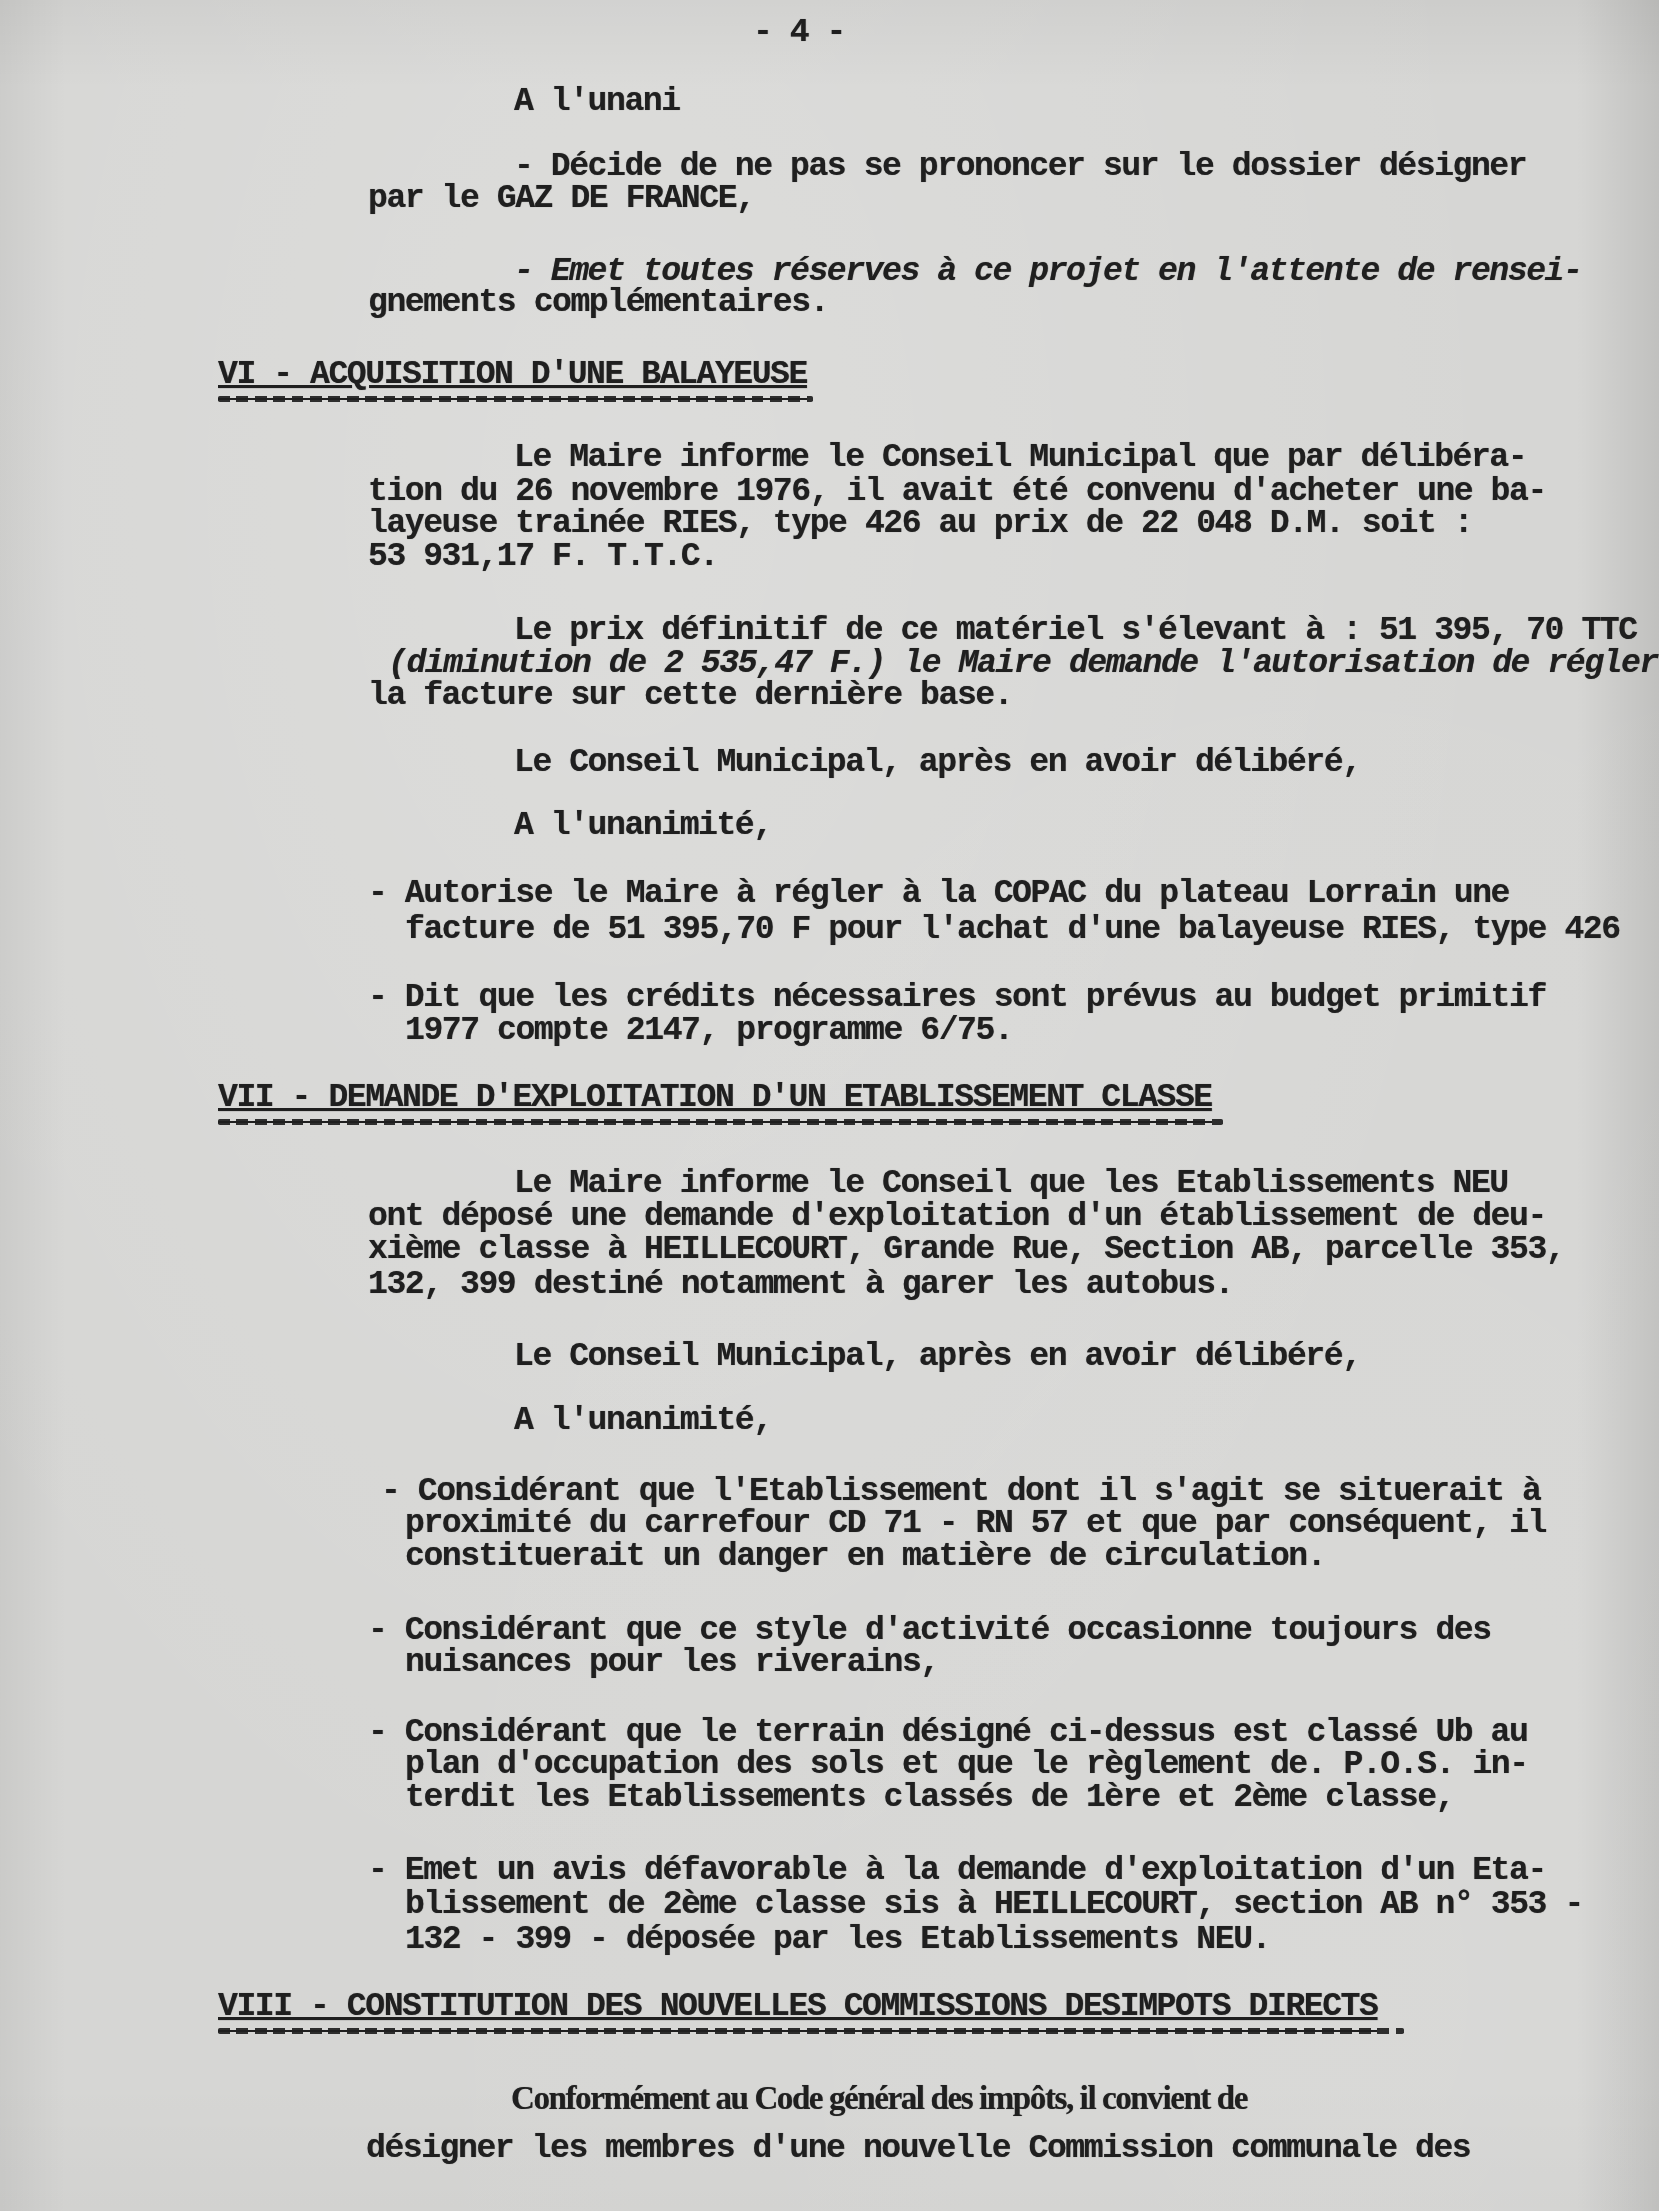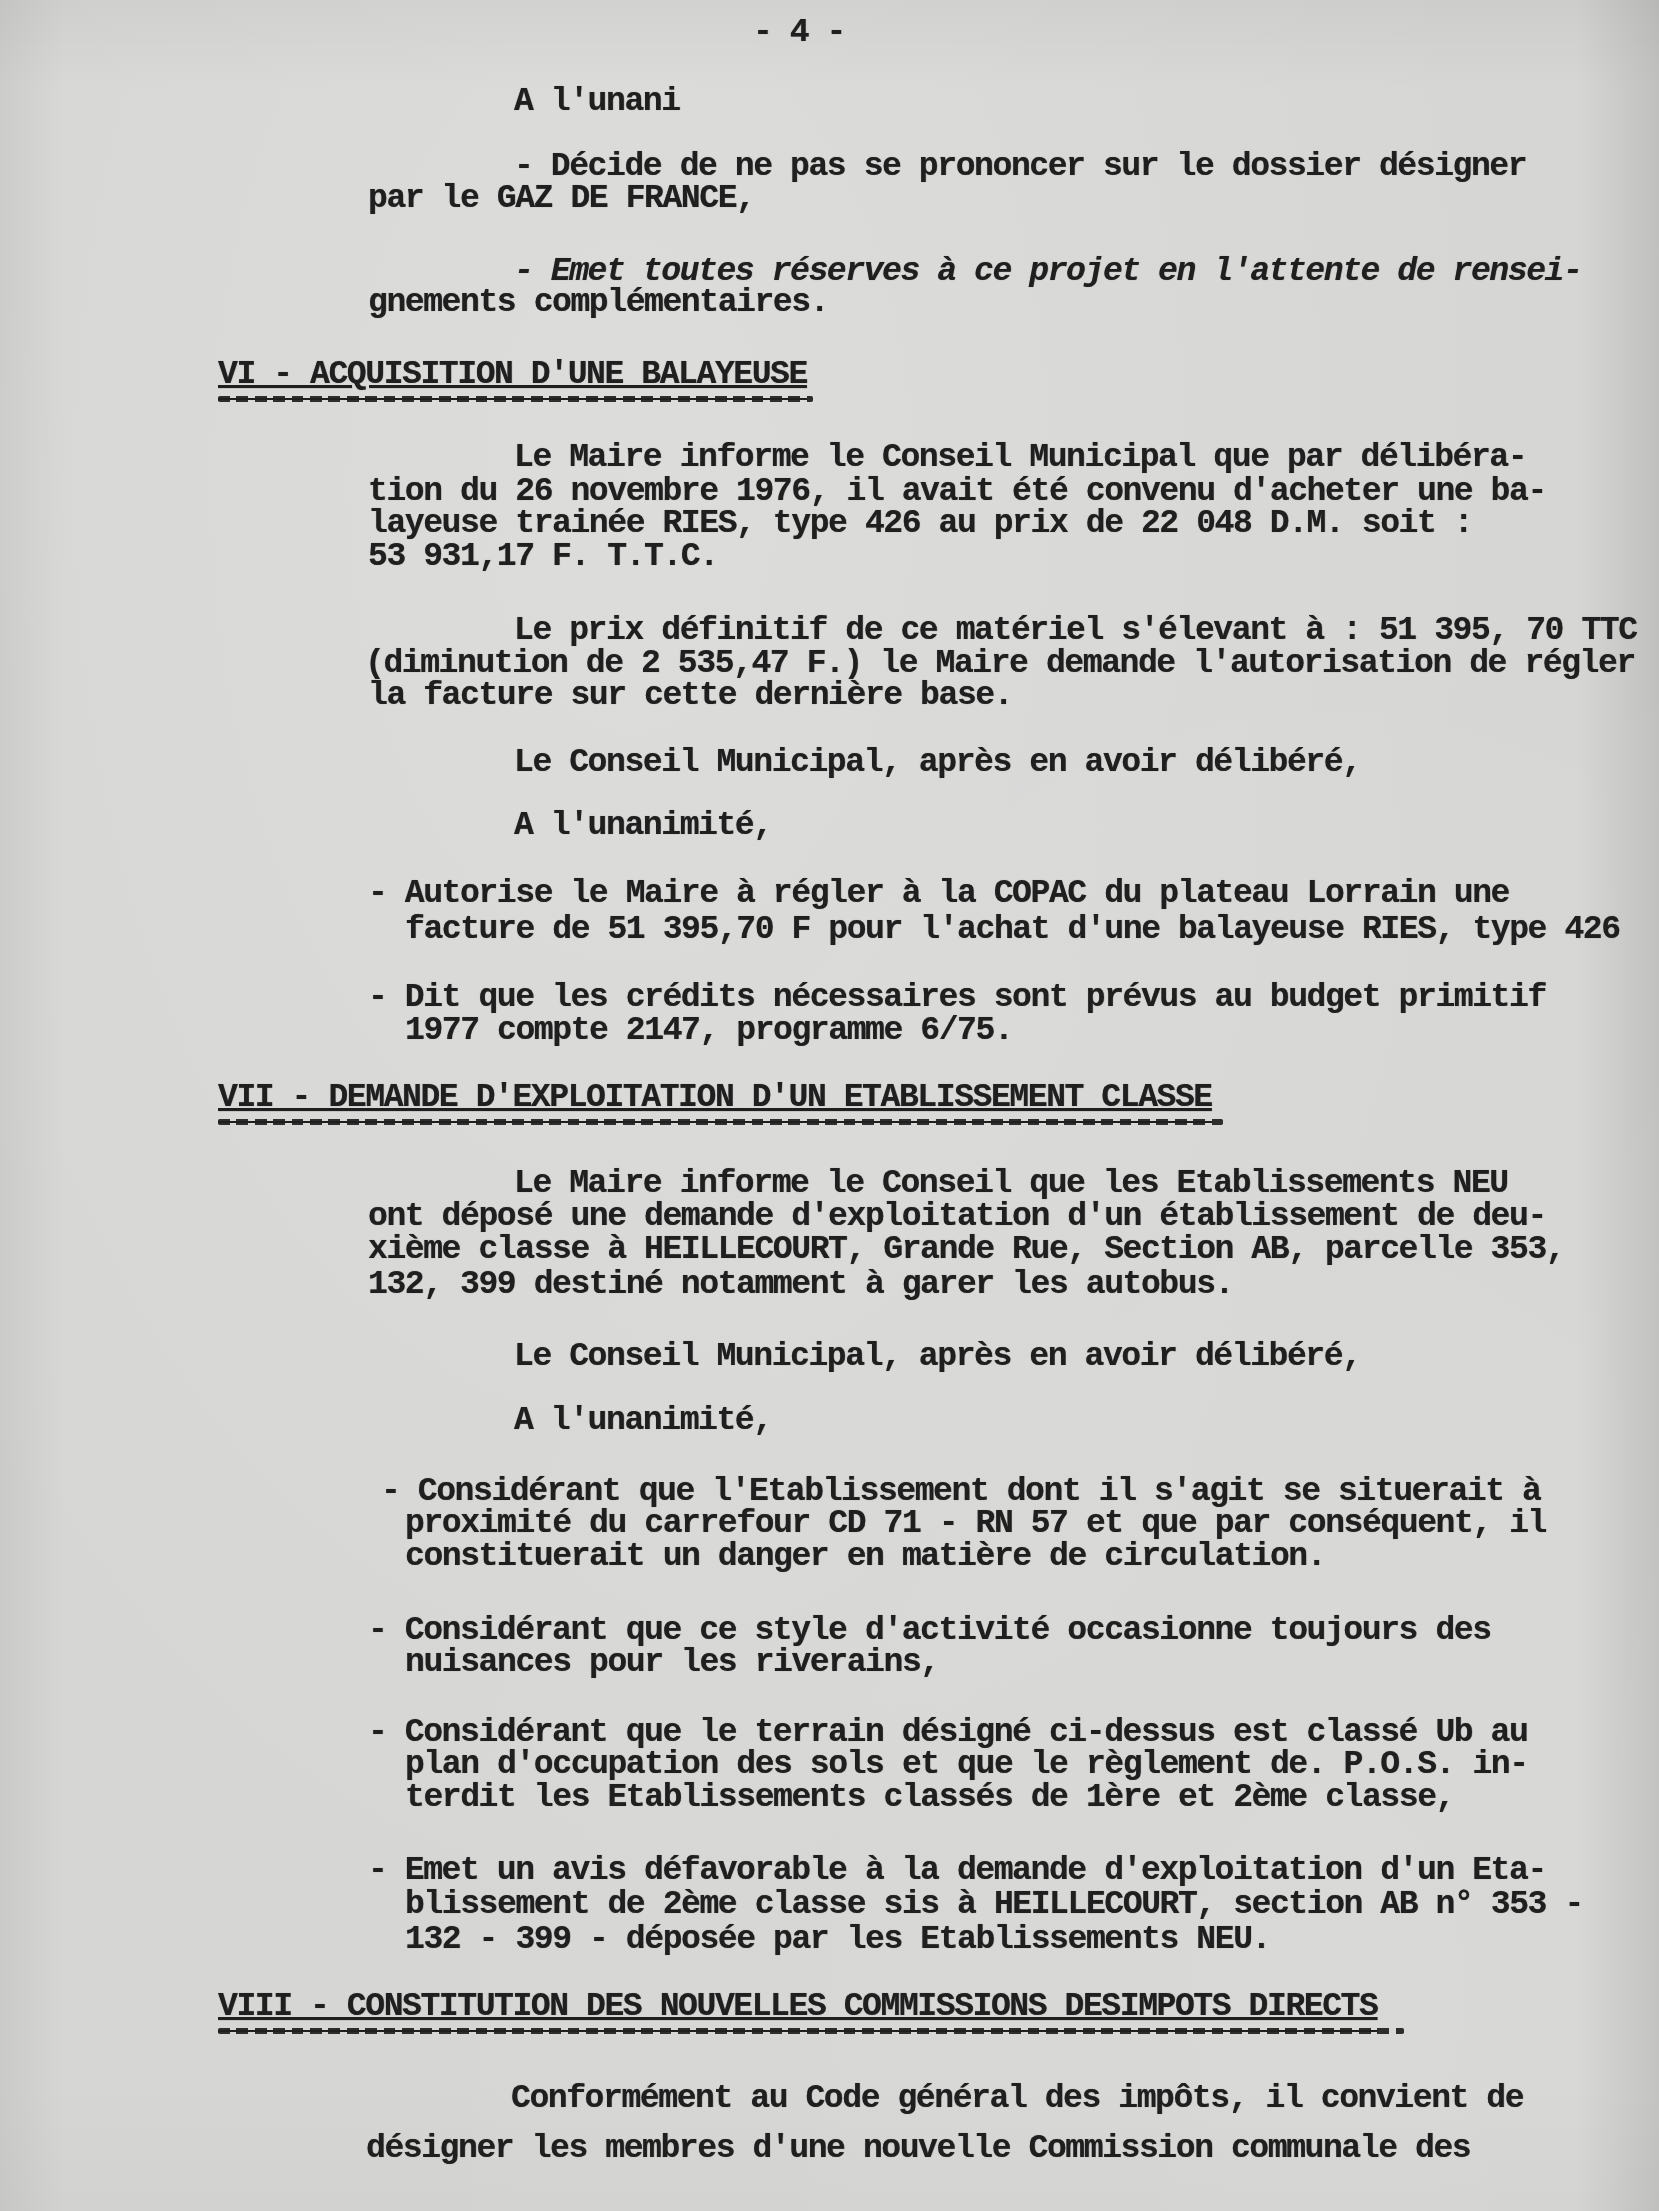--- a/index.html
+++ b/index.html
@@ -52,21 +52,21 @@
 <div class="line" style="top:286px;  left:368px;">gnements complémentaires.</div>
 
 <div class="line heading" style="top:358px; left:218px;"><span class="ht">VI - ACQUISITION D'UNE BALAYEUSE</span></div>
 <div class="dashrow" style="top:396px; left:218px; width:595px;"></div>
 
 <div class="line" style="top:441px;  left:514px;">Le Maire informe le Conseil Municipal que par délibéra-</div>
 <div class="line" style="top:475px;  left:368px;">tion du 26 novembre 1976, il avait été convenu d'acheter une ba-</div>
 <div class="line" style="top:507px;  left:368px;">layeuse trainée RIES, type 426 au prix de 22 048 D.M. soit :</div>
 <div class="line" style="top:540px;  left:368px;">53 931,17 F. T.T.C.</div>
 <div class="line" style="top:614px;  left:514px;">Le prix définitif de ce matériel s'élevant à : 51 395, 70 TTC</div>
-<div class="line" style="top:647px;  left:365px;">(diminution de 2 535,47 F.) le Maire demande l'autorisation de régler</div>
+<div class="line" style="top:647px;  left:388px;font-style:italic;">(diminution de 2 535,47 F.) le Maire demande l'autorisation de régler</div>
 <div class="line" style="top:679px;  left:368px;">la facture sur cette dernière base.</div>
 <div class="line" style="top:746px;  left:514px;">Le Conseil Municipal, après en avoir délibéré,</div>
 <div class="line" style="top:809px;  left:514px;">A l'unanimité,</div>
 <div class="line" style="top:877px;  left:368px;">- Autorise le Maire à régler à la COPAC du plateau Lorrain une</div>
 <div class="line" style="top:913px; left:405px;">facture de 51 395,70 F pour l'achat d'une balayeuse RIES, type 426</div>
 <div class="line" style="top:981px; left:368px;">- Dit que les crédits nécessaires sont prévus au budget primitif</div>
 <div class="line" style="top:1014px; left:405px;">1977 compte 2147, programme 6/75.</div>
 
 <div class="line heading" style="top:1081px; left:218px;"><span class="ht">VII - DEMANDE D'EXPLOITATION D'UN ETABLISSEMENT CLASSE</span></div>
 <div class="dashrow" style="top:1119px; left:218px; width:1005px;"></div>
@@ -85,15 +85,15 @@
 <div class="line" style="top:1716px; left:368px;">- Considérant que le terrain désigné ci-dessus est classé Ub au</div>
 <div class="line" style="top:1748px; left:405px;">plan d'occupation des sols et que le règlement de. P.O.S. in-</div>
 <div class="line" style="top:1781px; left:405px;">terdit les Etablissements classés de 1ère et 2ème classe,</div>
 <div class="line" style="top:1854px; left:368px;">- Emet un avis défavorable à la demande d'exploitation d'un Eta-</div>
 <div class="line" style="top:1888px; left:405px;">blissement de 2ème classe sis à HEILLECOURT, section AB n° 353 -</div>
 <div class="line" style="top:1923px; left:405px;">132 - 399 - déposée par les Etablissements NEU.</div>
 
 <div class="line heading" style="top:1990px; left:218px;"><span class="ht">VIII - CONSTITUTION DES NOUVELLES COMMISSIONS DESIMPOTS DIRECTS</span></div>
 <div class="dashrow" style="top:2028px; left:218px; width:1186px;"></div>
 
-<div class="line" style="top:2082px; left:511px;">Conformément au Code général des impôts, il convient de</div>
+<div class="line" style="top:2082px; left:511px;font-family:Liberation Serif, serif;">Conformément au Code général des impôts, il convient de</div>
 <div class="line" style="top:2114px; left:366px;margin-top:18px;">désigner les membres d'une nouvelle Commission communale des</div>
 
 
 </body></html>

